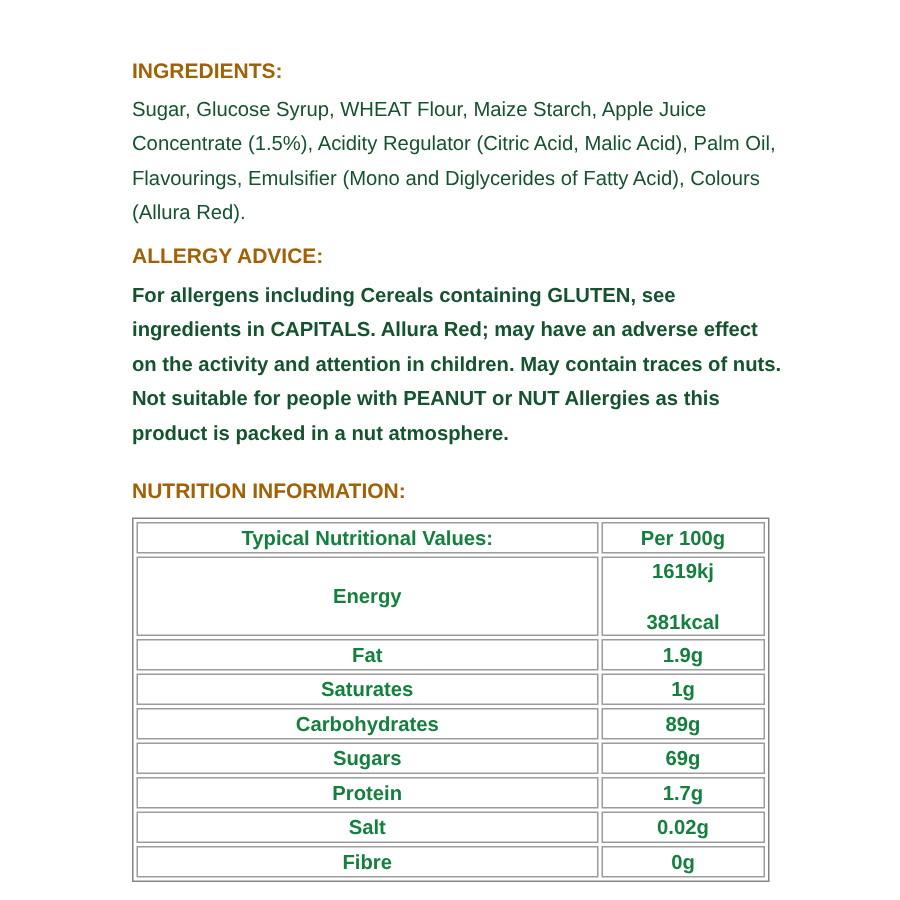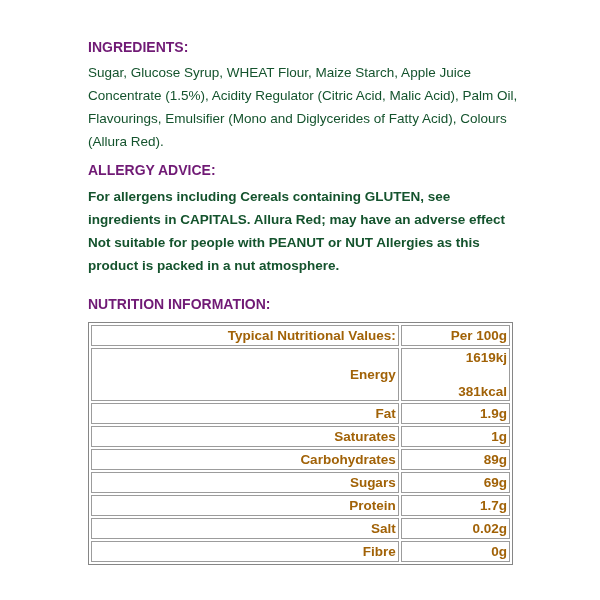--- a/index.html
+++ b/index.html
@@ -14,21 +14,21 @@
     background: #ffffff;
     overflow: hidden;
     font-family: "Liberation Sans", sans-serif;
   }
   .page {
     padding: 38px 87px 0 88px;
   }
   .section-heading {
     font-size: 14px;
     font-weight: bold;
-    color: #701a75;
+    color: #a16207;
     line-height: 18px;
     margin: 0;
   }
   .heading-allergy { margin-top: 8px; }
   .heading-nutrition { margin-top: 18px; }
   .para {
     margin: 5px 0 0 0;
   }
   .para-allergy { margin-top: 6px; }
   .para .line {
@@ -49,22 +49,22 @@
     border-collapse: separate;
     border-spacing: 2px;
     border: 1px solid #868686;
     background: #ffffff;
   }
   table.nutrition-table td {
     border: 1px solid #9c9c9c;
     padding: 0 2px;
     font-size: 13.5px;
     font-weight: bold;
-    color: #a16207;
-    text-align: right;
+    color: #15803d;
+    text-align: center;
     vertical-align: middle;
   }
   td.col-label { width: 308px; }
   td.col-value { width: 105px; }
   tr.std-row td { height: 19px; line-height: 19px; }
   tr.header-row td { height: 19px; line-height: 19px; }
   td.energy-value-cell { vertical-align: top; padding-top: 2px; padding-bottom: 13px; }
   .energy-line { line-height: 17px; }
   .energy-line + .energy-line { margin-top: 17px; }
 </style>
@@ -79,20 +79,21 @@
       <div class="line">Sugar, Glucose Syrup, WHEAT Flour, Maize Starch, Apple Juice</div>
       <div class="line">Concentrate (1.5%), Acidity Regulator (Citric Acid, Malic Acid), Palm Oil,</div>
       <div class="line">Flavourings, Emulsifier (Mono and Diglycerides of Fatty Acid), Colours</div>
       <div class="line">(Allura Red).</div>
     </div>
 
     <div class="section-heading heading-allergy">ALLERGY ADVICE:</div>
     <div class="para para-allergy">
       <div class="line">For allergens including Cereals containing GLUTEN, see</div>
       <div class="line">ingredients in CAPITALS. Allura Red; may have an adverse effect</div>
+      <div class="line">on the activity and attention in children. May contain traces of nuts.</div>
       <div class="line">Not suitable for people with PEANUT or NUT Allergies as this</div>
       <div class="line">product is packed in a nut atmosphere.</div>
     </div>
 
     <div class="section-heading heading-nutrition">NUTRITION INFORMATION:</div>
 
     <table class="nutrition-table">
       <tbody>
         <tr class="header-row">
           <td class="col-label">Typical Nutritional Values:</td>

